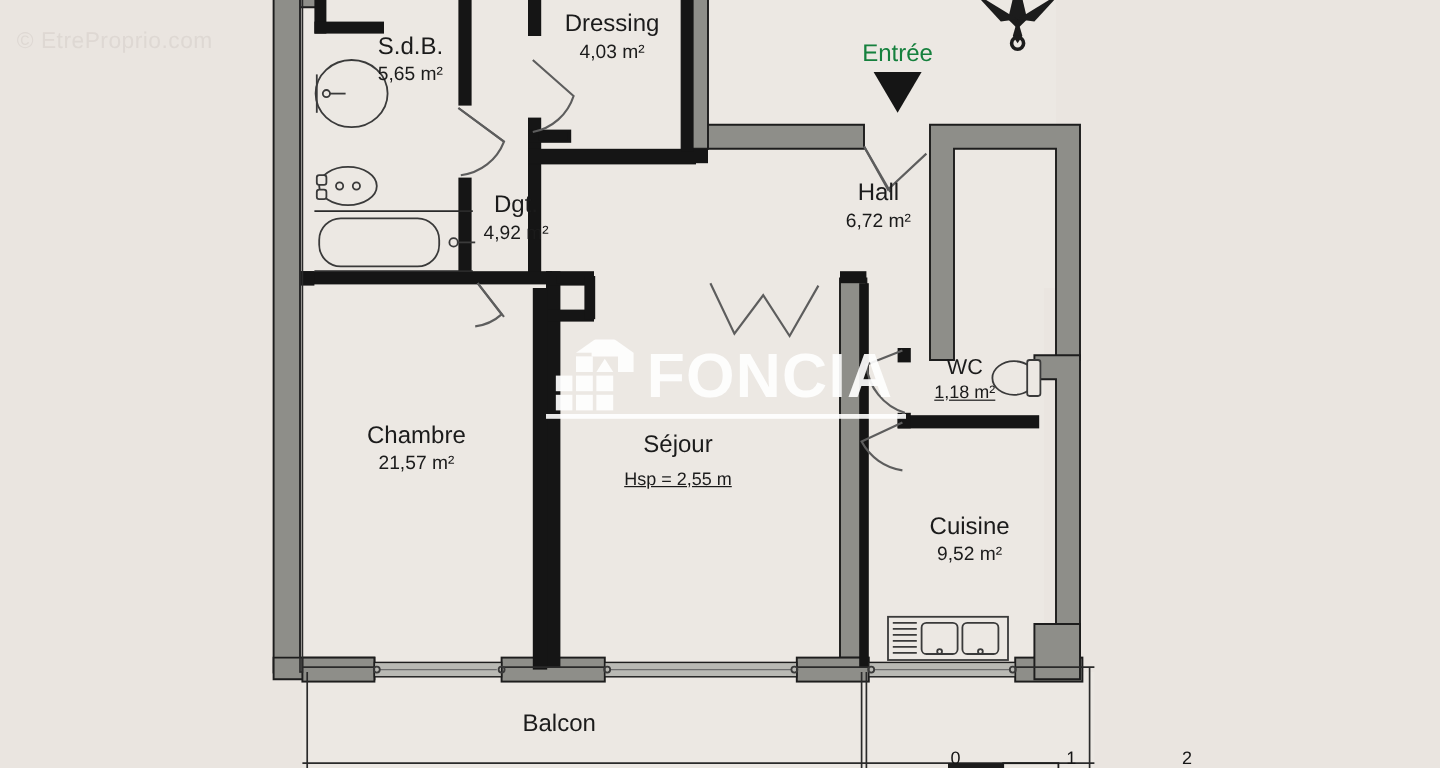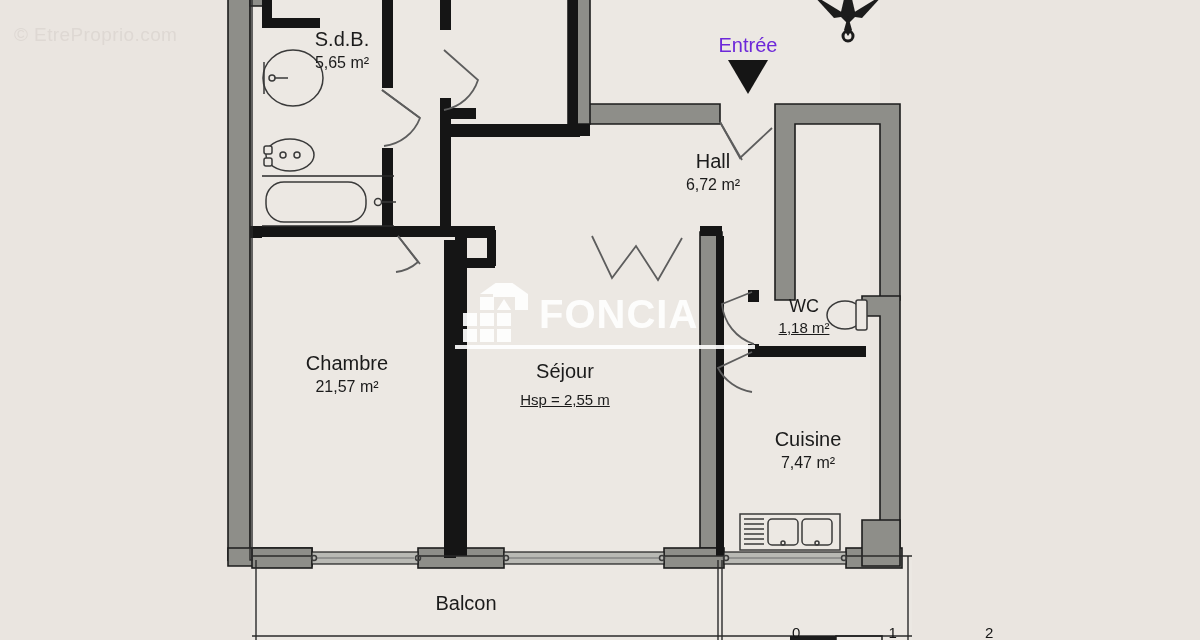--- a/index.html
+++ b/index.html
@@ -23,39 +23,39 @@
   }
 
   
   .brand{
     position:absolute;left:463px;top:283px;
     display:flex;align-items:center;gap:8px;
     opacity:.92;pointer-events:none;
   }
   .brand .mark{width:68px;height:62px;position:relative;}
   .brand .word{
-    font-size:40px;font-weight:bold;letter-spacing:1px;
+    font-size:52px;font-weight:bold;letter-spacing:1px;
     color:#ffffff;line-height:1;
     font-family:"Liberation Sans", sans-serif;
   }
   .brand-rule{
     position:absolute;left:455px;top:345px;width:300px;height:4px;
     background:#ffffff;opacity:.9;pointer-events:none;
   }
 
   
   .room{position:absolute;text-align:center;color:#1b1b1b;}
   .room .name{font-size:20px;font-weight:normal;line-height:1.15;white-space:nowrap;}
   .room .area{font-size:16px;line-height:1.5;white-space:nowrap;}
   .room .extra{font-size:15px;line-height:2.2;white-space:nowrap;text-decoration:underline;}
   .room.small .name{font-size:18px;}
   .room.small .area{font-size:15px;text-decoration:underline;}
 
   .entree-label{
-    position:absolute;text-align:center;color:#6d28d9;
+    position:absolute;text-align:center;color:#15803d;
   }
   .entree-label .name{font-size:20px;white-space:nowrap;}
 
   .scalebar-nums{
     position:absolute;font-size:15px;color:#161616;white-space:nowrap;text-align:center;
   }
 </style>
 </head>
 <body>
 
@@ -269,23 +269,31 @@
     </div>
     <div class="word">FONCIA</div>
   </div>
   <div class="brand-rule"></div>
 
   <div class="room" style="left:272px;top:28px;width:140px;">
     <div class="name">S.d.B.</div>
     <div class="area">5,65 m²</div>
   </div>
 
-
-
-  <div class="room" style="left:648px;top:150px;width:130px;">
+  <div class="room" style="left:442px;top:9px;width:136px;">
+    <div class="name">Dressing</div>
+    <div class="area">4,03 m²</div>
+  </div>
+
+  <div class="room" style="left:370px;top:160px;width:120px;">
+    <div class="name">Dgt.</div>
+    <div class="area">4,92 m²</div>
+  </div>
+
+  <div class="room" style="left:667px;top:150px;width:130px;">
     <div class="name">Hall</div>
     <div class="area">6,72 m²</div>
   </div>
 
   <div class="room small" style="left:760px;top:296px;width:88px;">
     <div class="name">WC</div>
     <div class="area">1,18 m²</div>
   </div>
 
   <div class="room" style="left:272px;top:352px;width:150px;">
@@ -293,21 +301,21 @@
     <div class="area">21,57 m²</div>
   </div>
 
   <div class="room" style="left:490px;top:360px;width:150px;">
     <div class="name">Séjour</div>
     <div class="extra">Hsp = 2,55 m</div>
   </div>
 
   <div class="room" style="left:738px;top:428px;width:140px;">
     <div class="name">Cuisine</div>
-    <div class="area">7,47 m²</div>
+    <div class="area">9,52 m²</div>
   </div>
 
   <div class="room" style="left:396px;top:592px;width:140px;">
     <div class="name">Balcon</div>
   </div>
 
   <div class="entree-label" style="left:698px;top:34px;width:100px;">
     <div class="name">Entrée</div>
   </div>
 

